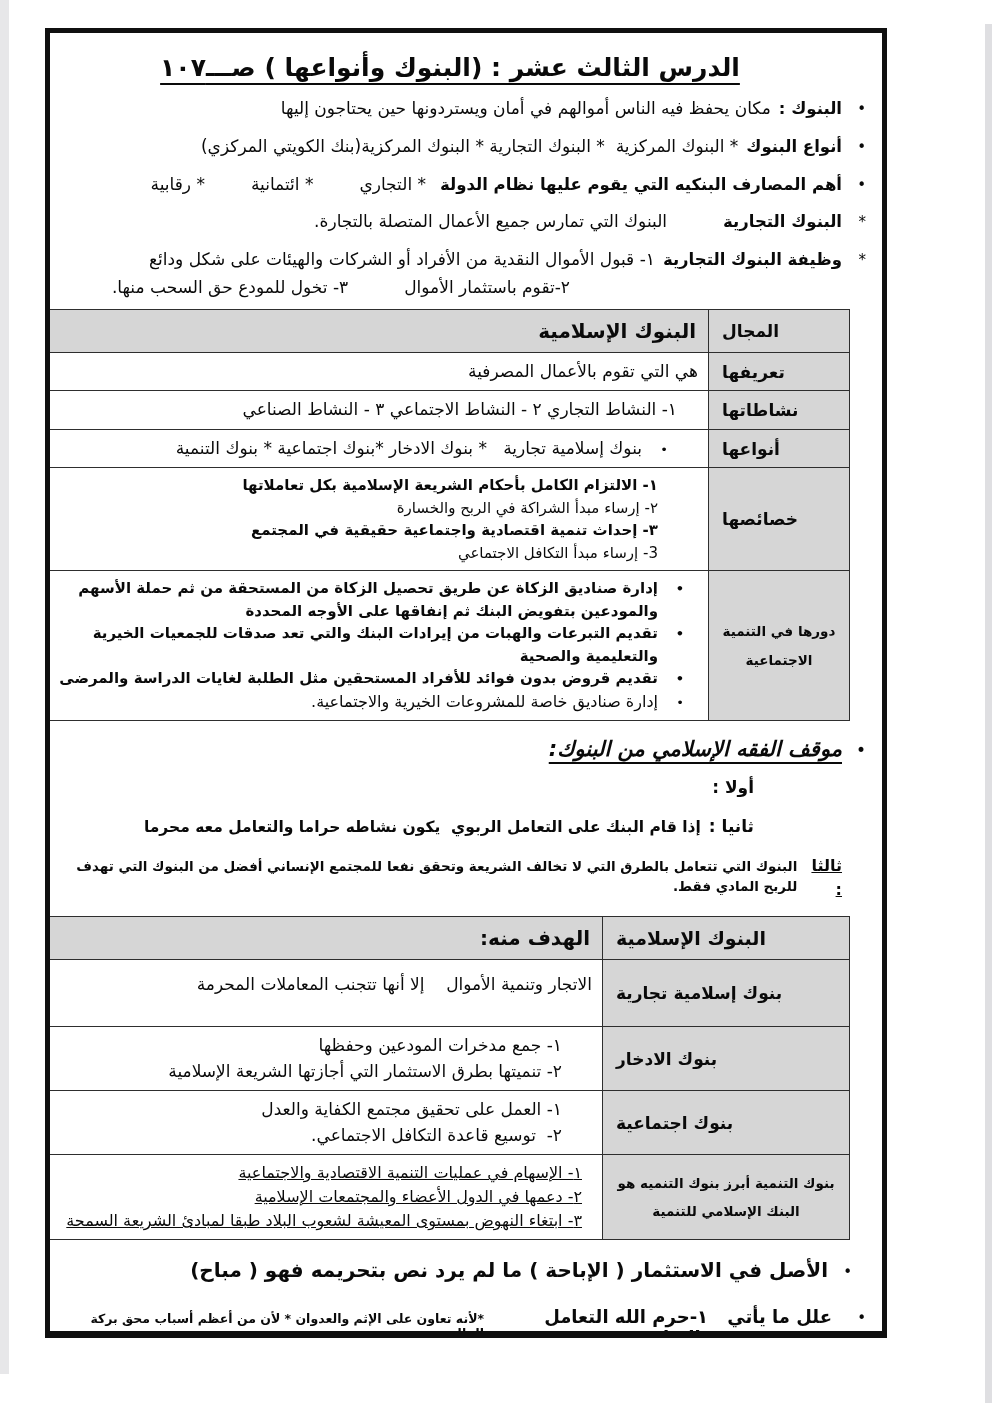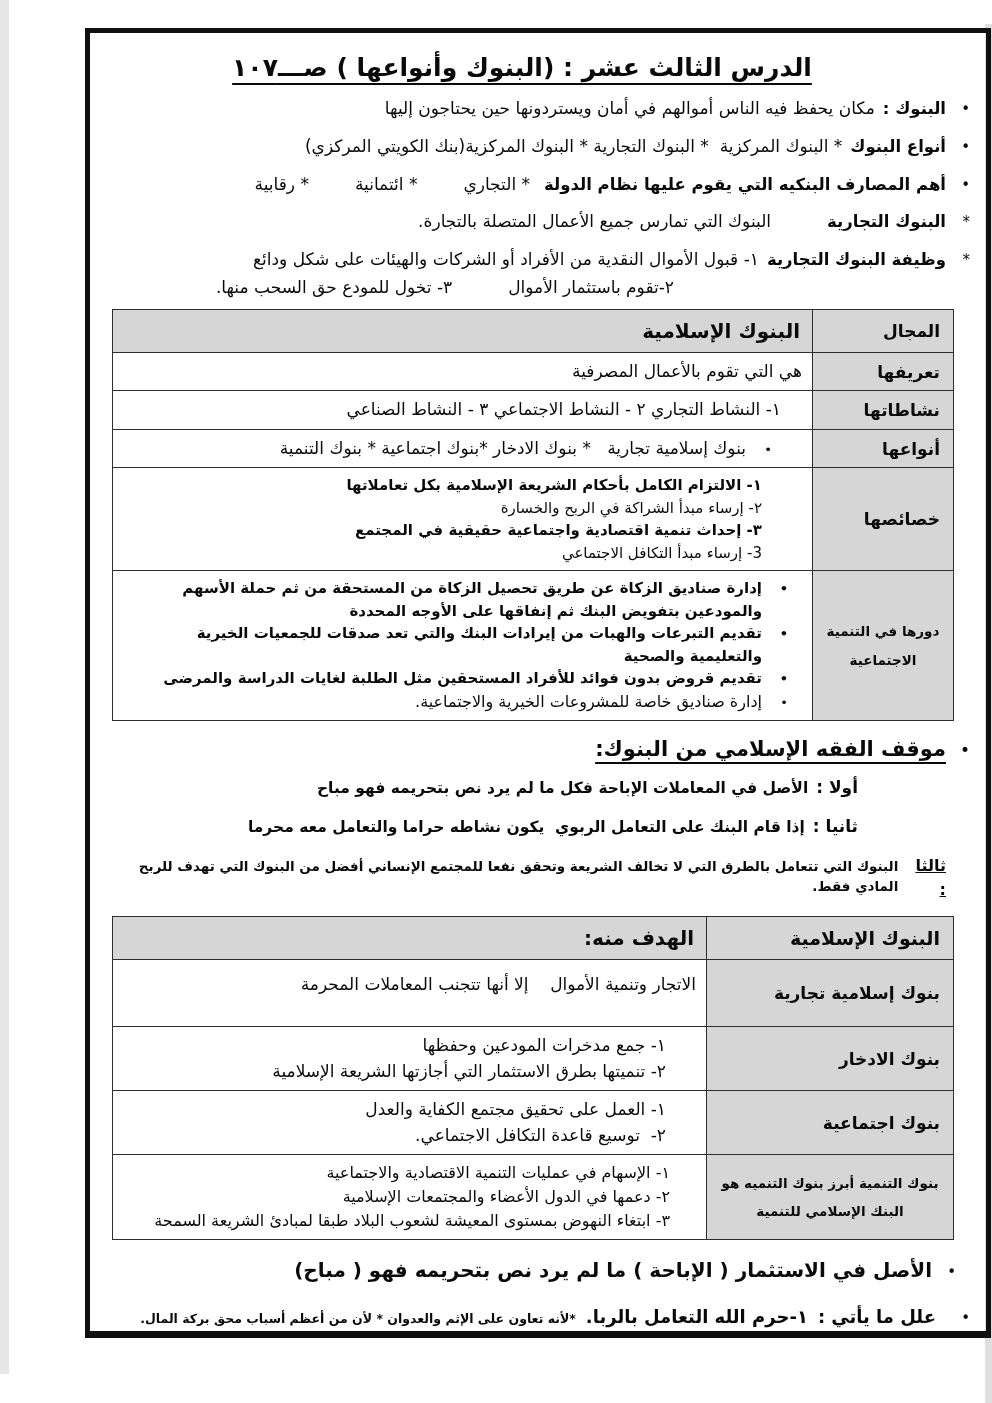--- a/index.html
+++ b/index.html
@@ -3,56 +3,56 @@
 <meta charset="utf-8">
 <style>
   html,body{margin:0;padding:0;}
   body{
     width:992px;height:1403px;position:relative;background:#ffffff;
     font-family:"DejaVu Sans",sans-serif;color:#0a0a0a;overflow:hidden;
   }
   .edge-l{position:absolute;left:0;top:0;width:9px;height:1374px;background:#e7e7e9;}
   .edge-r{position:absolute;right:0;top:24px;width:7px;height:1379px;background:#dfdfe2;}
   .frame{
-    position:absolute;left:45px;top:28px;width:906px;height:1310px;box-sizing:border-box;
+    position:absolute;left:45px;top:28px;width:842px;height:1310px;box-sizing:border-box;
     border:5px solid #101010;border-bottom-width:7px;
-    direction:rtl;padding:18px 16px 10px 14px;overflow:hidden;margin-left:40px;
+    direction:rtl;padding:18px 16px 10px 14px;overflow:hidden;
   }
   .pre{white-space:pre-wrap;}
   .bold{font-weight:bold;}
   
   .title-line{text-align:center;margin:2px 30px 14px 0;}
   .title{font-weight:bold;font-size:25px;text-decoration:underline;text-underline-offset:7px;}
   
   .irow{display:flex;align-items:baseline;margin-bottom:12px;font-size:17px;line-height:1.5;}
   .marker{flex:0 0 24px;font-size:15px;}
   .bl{font-weight:bold;font-size:16.5px;}
   .tx{margin-right:8px;}
   .gap60{margin-right:56px;}
   .items{display:flex;gap:46px;margin-right:14px;}
   .sub2{display:flex;gap:56px;padding-right:296px;margin:0 0 12px;font-size:17px;}
   
   .t{border-collapse:collapse;width:842px;margin:0 16px 0 0;}
   .t th,.t td{border:1.6px solid #2e2e2e;vertical-align:middle;}
-  .lbl{background:#d6d6d6;font-weight:bold;text-align:right;font-size:17px;padding:7px 13px;}
+  .lbl{background:#d6d6d6;font-weight:bold;text-align:left;font-size:17px;padding:7px 13px;}
   .t1 .lbl{width:114px;}
   .t2 .lbl{width:220px;}
   .lbl-sm{font-size:13.5px;line-height:2.1;text-align:center;padding:6px 8px;}
   .hv{background:#d6d6d6;text-align:right;font-size:20px;font-weight:bold;padding:9px 12px;}
   .cnt{background:#ffffff;text-align:right;font-size:17px;padding:6px 12px;}
   .ln{line-height:1.5;}
-  .pr10{padding-right:10px;} .pr20{padding-right:36px;} .pr24{padding-right:24px;}
+  .pr10{padding-right:10px;} .pr20{padding-right:20px;text-decoration:underline;} .pr24{padding-right:24px;}
   .pr40{padding-right:40px;} .pr50{padding-right:50px;} .pr70{padding-right:31px;}
   .sm{font-size:15px;}
   .li{display:flex;align-items:baseline;}
   .m2{flex:0 0 26px;font-size:13px;}
   
   .sec-head{display:flex;align-items:baseline;margin:16px 0 14px;}
   .sec-head .marker{font-size:17px;}
-  .sec-title{font-weight:bold;font-size:21px;text-decoration:underline;text-underline-offset:6px;}
+  .sec-title{font-weight:bold;font-size:21px;text-decoration:underline;text-underline-offset:6px;font-style:italic;}
   .fiqh-item{display:flex;align-items:baseline;gap:8px;padding-right:112px;margin-bottom:14px;font-size:15.5px;font-weight:bold;line-height:1.5;}
   .fiqh-item .bl{font-size:17px;}
   .fiqh-item.small{padding-right:24px;font-size:13.5px;}
   .fiqh-item.small .bl{font-size:16px;text-decoration:underline;}
   
   .principle{display:flex;align-items:baseline;padding-right:14px;margin:18px 0 0;}
   .principle .tx2{font-weight:bold;font-size:20px;}
   .alal{display:flex;align-items:baseline;gap:10px;margin-top:24px;}
   .alal .bl{font-size:18px;}
   .alal .q1{font-weight:bold;font-size:18px;}
@@ -169,21 +169,20 @@
     </tr>
   </tbody>
     </table>
 
   <div class="sec-head">
     <span class="marker">•</span>
     <span class="sec-title">موقف الفقه الإسلامي من البنوك:</span>
   </div>
   <div class="fiqh-item">
     <span class="bl">أولا :</span>
-    <span>الأصل في المعاملات الإباحة فكل ما لم يرد نص بتحريمه فهو مباح</span>
   </div>
   <div class="fiqh-item">
     <span class="bl">ثانيا :</span>
     <span class="pre">إذا قام البنك على التعامل الربوي  يكون نشاطه حراما والتعامل معه محرما</span>
   </div>
   <div class="fiqh-item small">
     <span class="bl">ثالثا :</span>
     <span>البنوك التي تتعامل بالطرق التي لا تخالف الشريعة وتحقق نفعا للمجتمع الإنساني أفضل من البنوك التي تهدف للربح المادي فقط.</span>
   </div>
 

